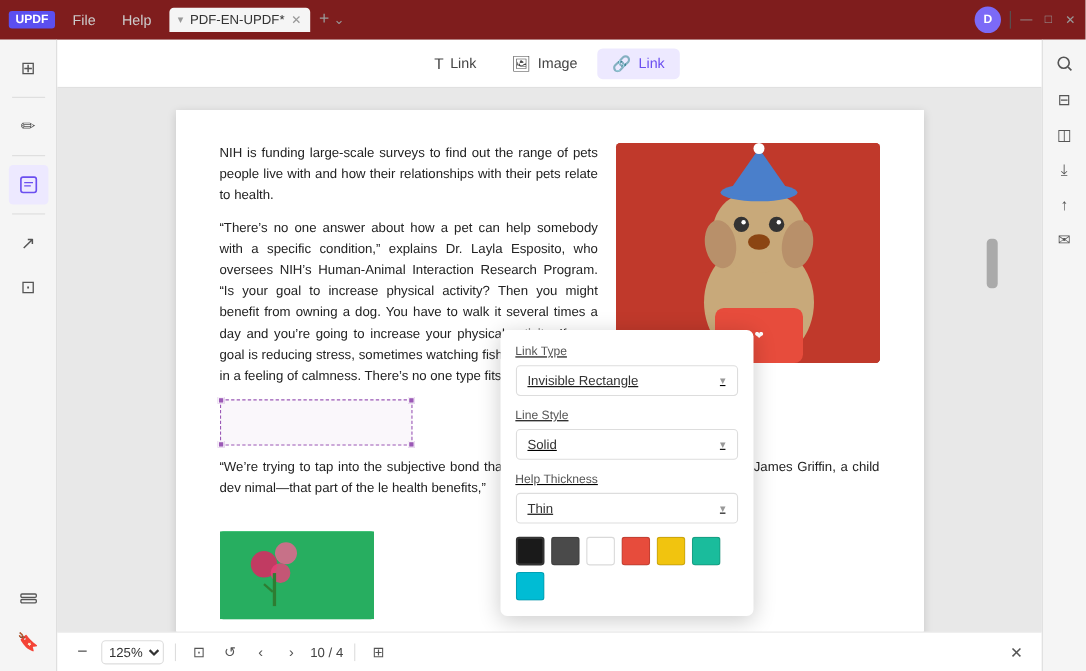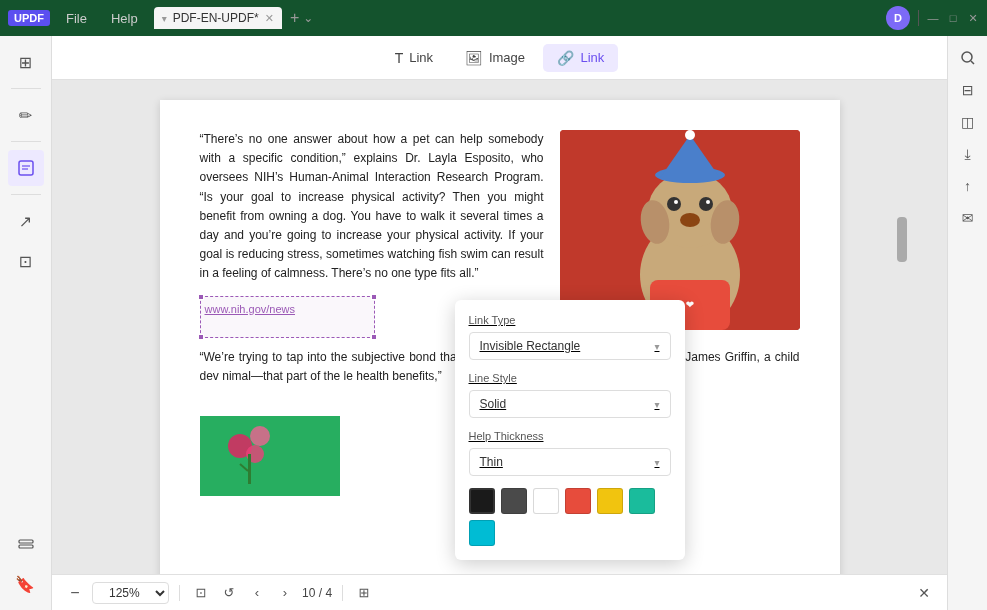--- a/index.html
+++ b/index.html
@@ -1,21 +1,21 @@
 <!DOCTYPE html>
 <html><head>
   <meta charset="utf-8">
   <style>
     * { box-sizing: border-box; margin: 0; padding: 0; }
     body { width: 987px; height: 610px; overflow: hidden; font-family: -apple-system, BlinkMacSystemFont, 'Segoe UI', sans-serif; font-size: 13px; background: #f0f0f0; display: flex; flex-direction: column; }
 
     
     .title-bar {
       height: 36px;
-      background: #14532d;
+      background: #7f1d1d;
       display: flex;
       align-items: center;
       padding: 0 8px;
       gap: 8px;
       flex-shrink: 0;
     }
     .title-bar-logo {
       background: #5b4ff0;
       color: white;
       font-weight: bold;
@@ -243,21 +243,21 @@
     .zoom-btn {
       width: 22px; height: 22px;
       border: none; background: transparent;
       cursor: pointer; color: #555;
       display: flex; align-items: center; justify-content: center;
       font-size: 16px;
     }
     .zoom-select {
       border: 1px solid #ddd;
       border-radius: 4px;
-      padding: 2px 12px;
+      padding: 2px 2px;
       font-size: 12px;
       color: #333;
       background: white;
       cursor: pointer;
     }
     .bottom-divider { width: 1px; height: 16px; background: #ddd; margin: 0 4px; }
     .bottom-icon-btn {
       width: 22px; height: 22px;
       border: none; background: transparent;
       cursor: pointer; color: #555;
@@ -383,29 +383,29 @@
             <circle cx="148" cy="72" r="2" fill="white"></circle>
 
             <ellipse cx="130" cy="90" rx="10" ry="7" fill="#8B4513"></ellipse>
 
             <rect x="90" y="150" width="80" height="50" rx="8" fill="#e74c3c"></rect>
             <text x="130" y="178" text-anchor="middle" fill="white" font-size="10">❤</text>
           </svg>
         </div>
 
         <div class="pdf-text">
+          <p>NIH is funding large-scale surveys to find out the range of pets people live with and how their relationships with their pets relate to health.</p>
           <p>“There’s no one answer about how a pet can help somebody with a specific condition,” explains Dr. Layla Esposito, who oversees NIH’s Human-Animal Interaction Research Program. “Is your goal to increase physical activity? Then you might benefit from owning a dog. You have to walk it several times a day and you’re going to increase your physical activity. If your goal is reducing stress, sometimes watching fish swim can result in a feeling of calmness. There’s no one type fits all.”</p>
 
           <div style="position:relative; height: 50px; margin-bottom: 4px;">
             <div style="position:absolute; top:2px; left:0; width:175px; height:42px; border: 1.5px dashed #9b59b6; background: rgba(155,89,182,0.05);">
               <div style="position:absolute; top:-3px; left:-3px; width:6px;height:6px;background:#9b59b6;border:1px solid white;"></div>
               <div style="position:absolute; top:-3px; right:-3px; width:6px;height:6px;background:#9b59b6;border:1px solid white;"></div>
               <div style="position:absolute; bottom:-3px; left:-3px; width:6px;height:6px;background:#9b59b6;border:1px solid white;"></div>
               <div style="position:absolute; bottom:-3px; right:-3px; width:6px;height:6px;background:#9b59b6;border:1px solid white;"></div>
-              <div style="padding:4px; font-size:11px; color: #9b59b6; text-decoration: underline;">www.nih.gov/news</div>
             </div>
           </div>
 
           <p>
             <span>“We’re trying to tap into the subjective bond that people feel with animals—a explains Dr. James Griffin, a child dev</span>
             <span>nimal—that part of the le health benefits,”</span>
           </p>
         </div>
 
         <div style="clear:both"></div>

